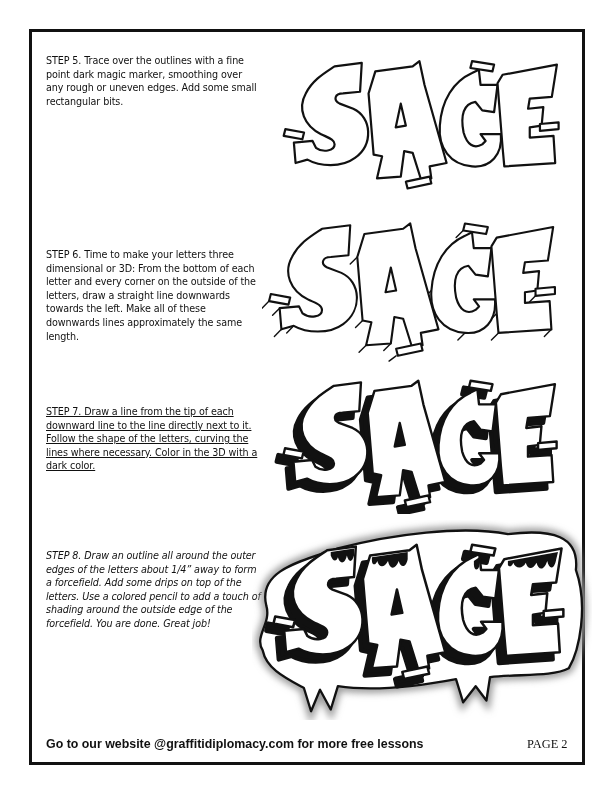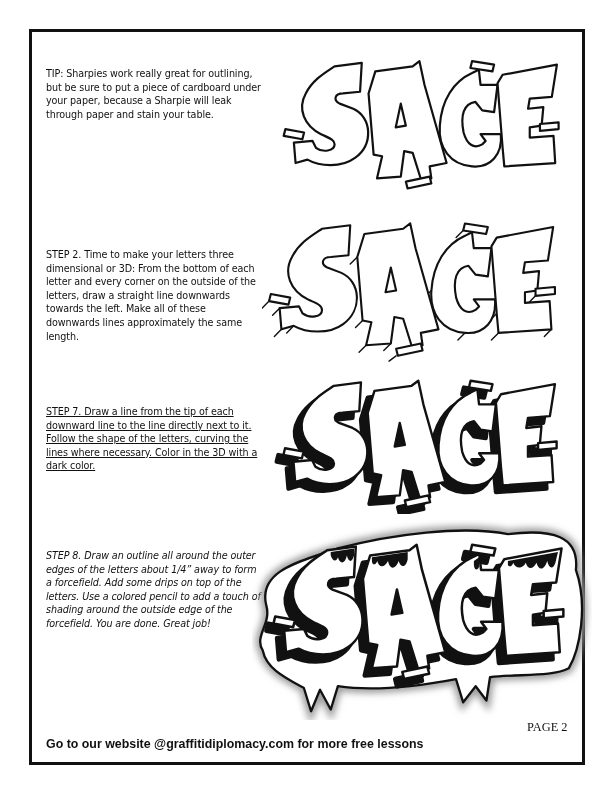--- a/index.html
+++ b/index.html
@@ -14,35 +14,35 @@
     color: #111; letter-spacing: -0.1px;
   }
   .step-text p { margin: 0; }
   .art { position: absolute; }
   .art svg { display: block; }
   .footer-link {
     position: absolute; left: 46px; top: 737px;
     font-family: Liberation Sans, sans-serif; font-weight: bold; font-size: 12.4px; color: #111;
   }
   .footer-page {
-    position: absolute; left: 527px; top: 720px;
+    position: absolute; left: 527px; top: 737px;
     font-family: "Liberation Serif", serif; font-size: 12.4px; color: #111;
   }
 </style>
 </head>
 <body>
 
 <div class="frame"></div>
 
 <div class="step-text" style="top:54px;">
-  <p style="margin-top:13px;">TIP: Sharpies work really great for outlining, but be sure to put a piece of cardboard under your paper, because a Sharpie will leak through paper and stain your table.</p>
+  <p>STEP 5.  Trace over the outlines with a fine point dark magic marker, smoothing over any rough or uneven edges. Add some small rectangular bits.</p>
 </div>
 
 <div class="step-text" style="top:248px;">
-  <p>STEP 2. Time to make your letters three dimensional or 3D: From the bottom of each letter and every corner on the outside of the letters, draw a straight line downwards towards the left. Make all of these downwards lines approximately the same length.</p>
+  <p>STEP 6. Time to make your letters three dimensional or 3D: From the bottom of each letter and every corner on the outside of the letters, draw a straight line downwards towards the left. Make all of these downwards lines approximately the same length.</p>
 </div>
 
 <div class="step-text" style="top:405px;text-decoration:underline;">
   <p>STEP 7. Draw a line from the tip of each downward line to the line directly next to it. Follow the shape of the letters, curving the lines where necessary. Color in the 3D with a dark color.</p>
 </div>
 
 <div class="step-text" style="top:549px;font-style:italic;">
   <p>STEP 8.  Draw an outline all around the outer edges of the letters about 1/4” away to form a forcefield. Add some drips on top of the letters. Use a colored pencil to add a touch of shading around the outside edge of the forcefield. You are done. Great job!</p>
 </div>
 

